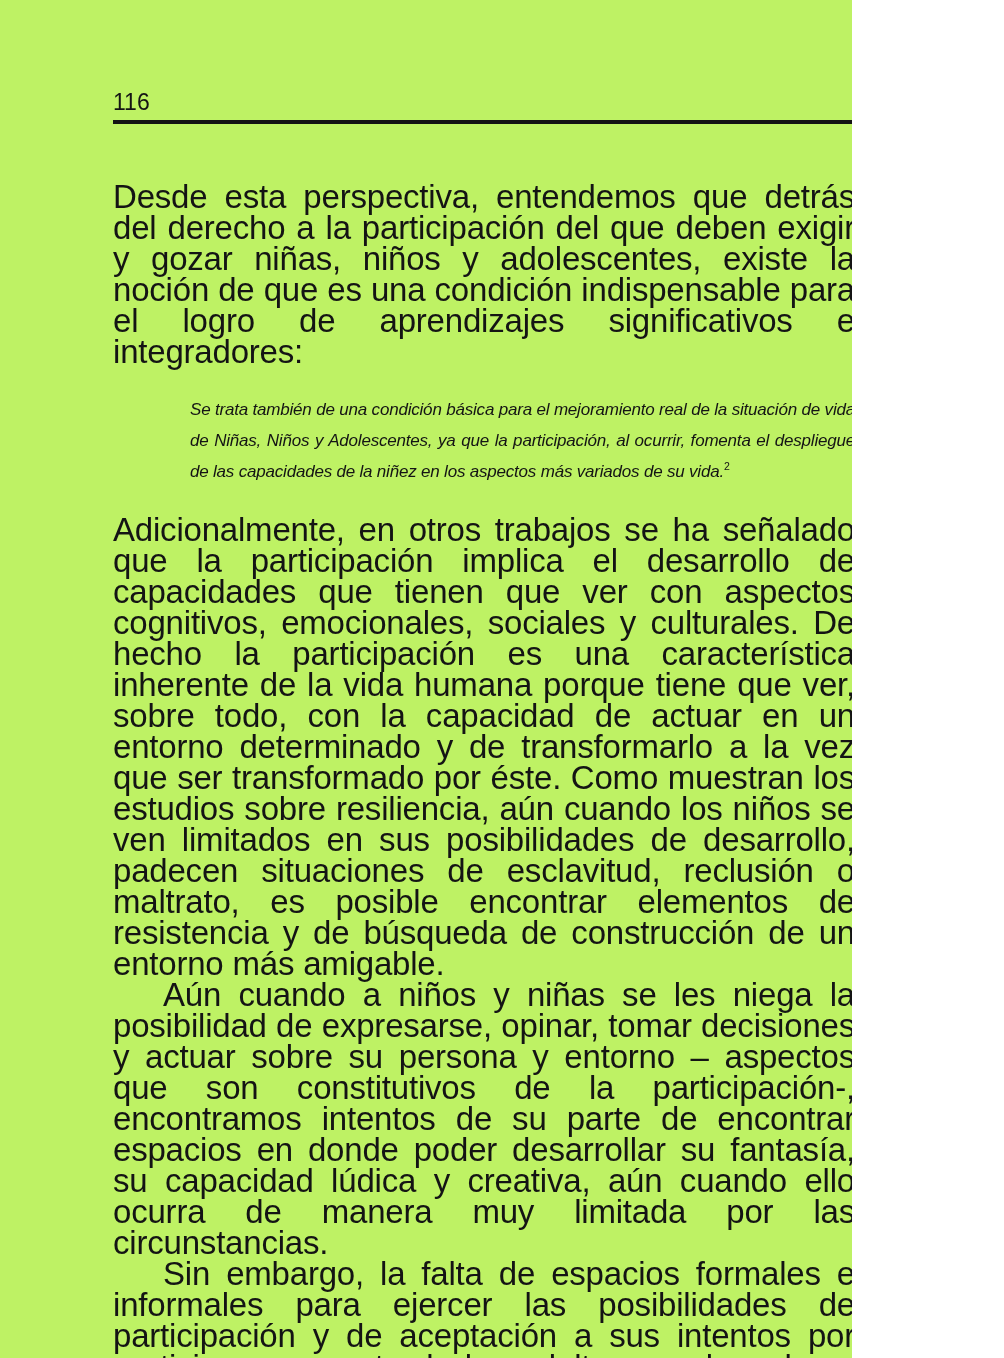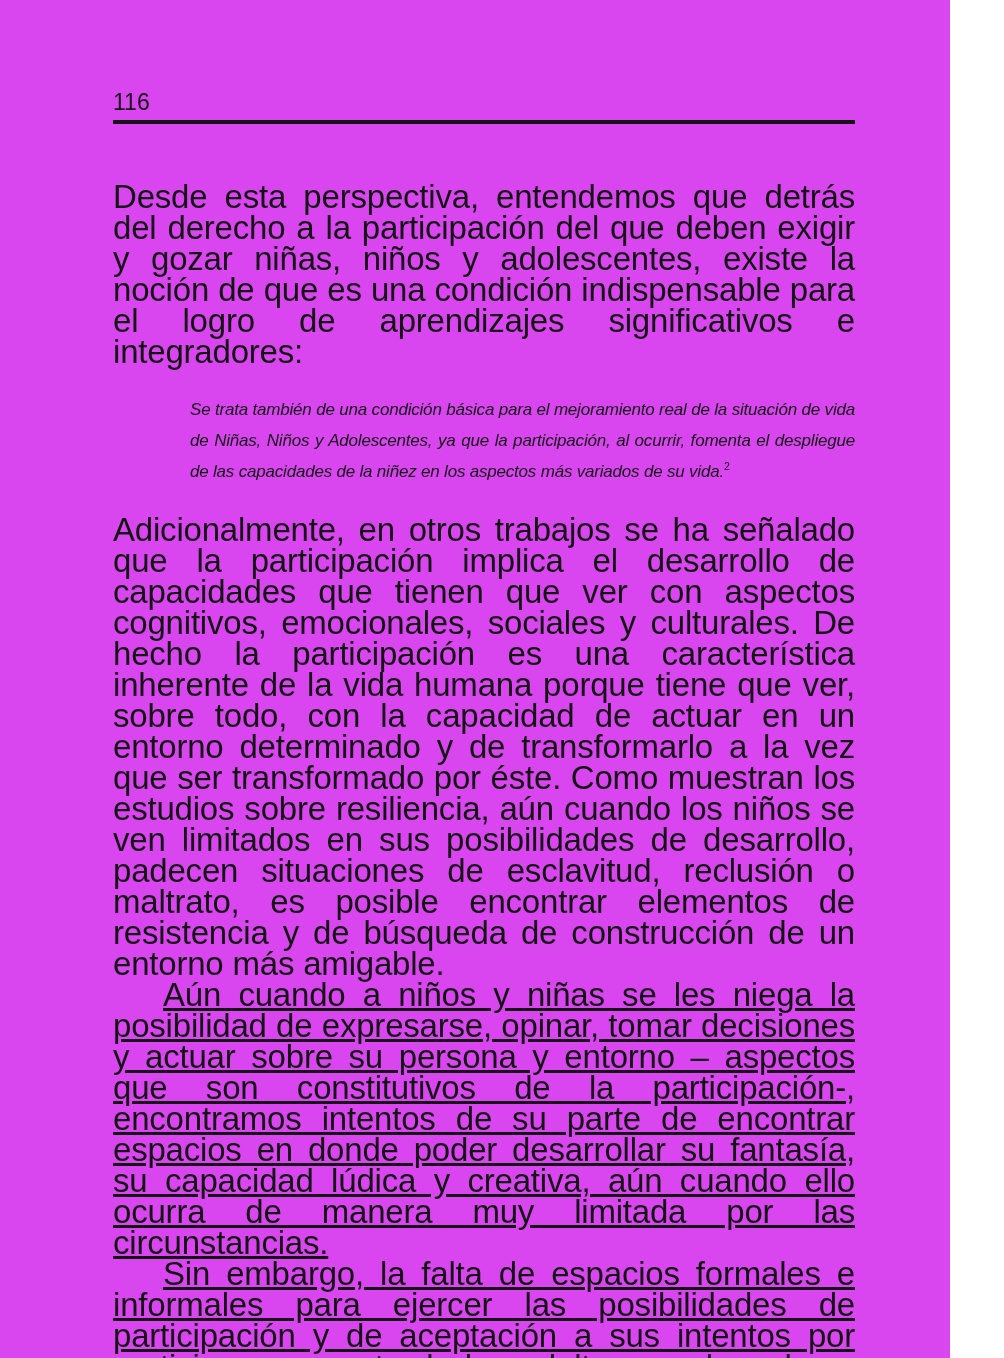--- a/index.html
+++ b/index.html
@@ -2,23 +2,23 @@
 <html lang="es"><head>
 <meta charset="utf-8">
 <style>
   html, body {
     margin: 0;
     padding: 0;
     background: #ffffff;
   }
   .page {
     position: relative;
-    width: 950px;
+    width: 852px;
     height: 1358px;
-    background: #d946ef;
+    background: #bef264;
     color: #141414;
     font-family: "Liberation Sans", sans-serif;
     overflow: hidden;
   }
   .content {
     position: absolute;
     left: 113px;
     top: 0;
     width: 742px;
   }
@@ -51,21 +51,20 @@
     margin: 27px 0 27px 77px;
     font-size: 17px;
     letter-spacing: -0.2px;
     line-height: 31px;
     font-style: italic;
     text-align: justify;
     color: #141414;
   }
   .para.indent {
     text-indent: 50px;
-    text-decoration: underline;
   }
   sup.fn-ref {
     font-size: 62%;
     line-height: 0;
     vertical-align: super;
     font-style: normal;
   }
   .footnote-rule {
     width: 240px;
     height: 4px;

